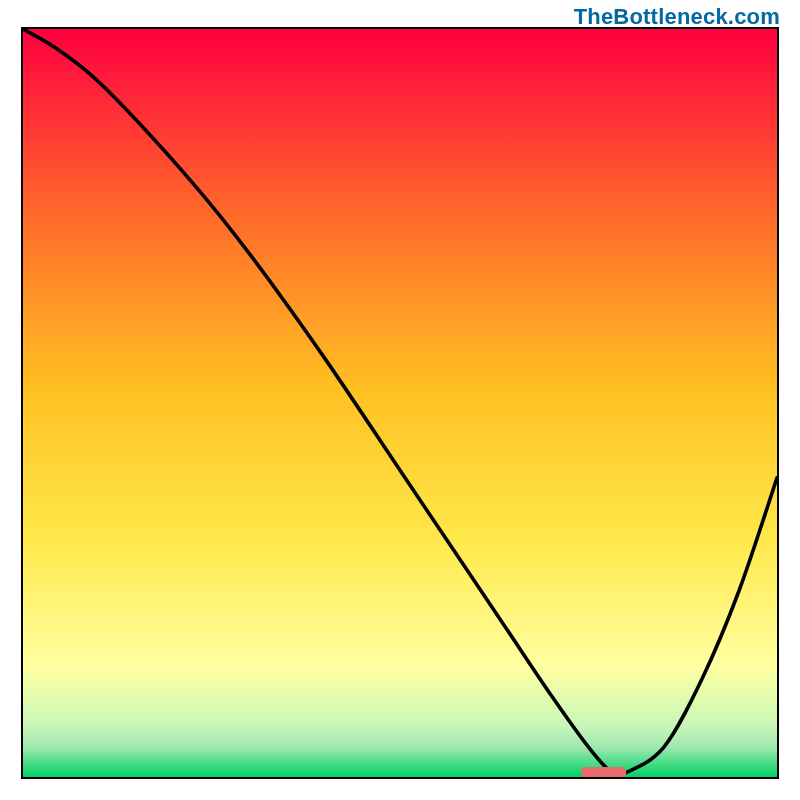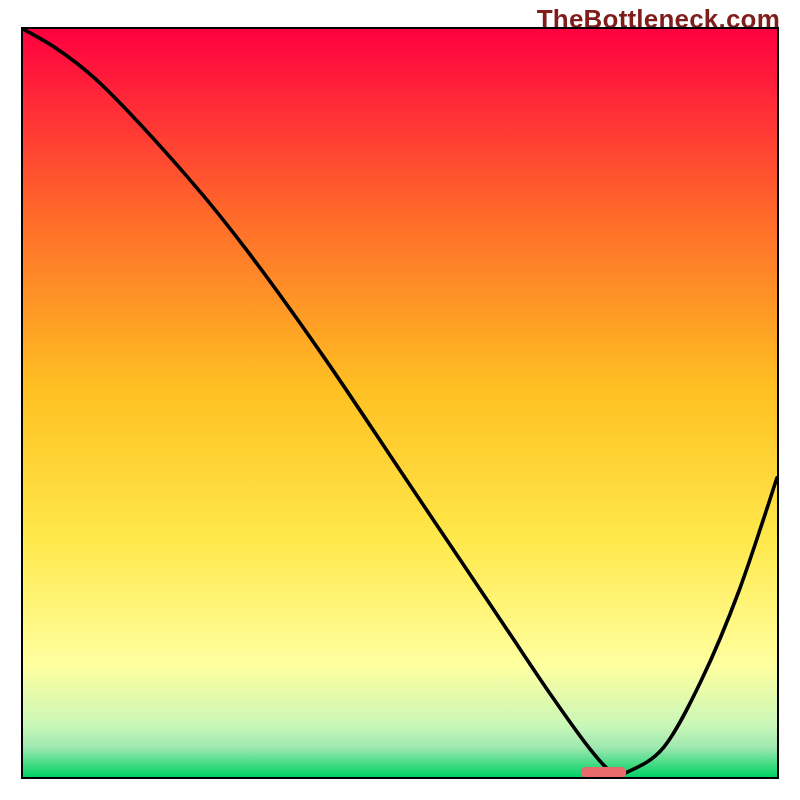--- a/index.html
+++ b/index.html
@@ -28,23 +28,23 @@
   }
   .frame svg {
     display: block;
     width: 100%;
     height: 100%;
   }
   .attribution {
     position: absolute;
     top: 4px;
     right: 20px;
-    font-size: 26px;
+    font-size: 22px;
     font-weight: 600;
-    color: #7f1d1d;
+    color: #0369a1;
     letter-spacing: 0.2px;
   }
 </style>
 </head>
 <body>
 
 <div class="outer">
 
   <div class="attribution">TheBottleneck.com</div>
 

